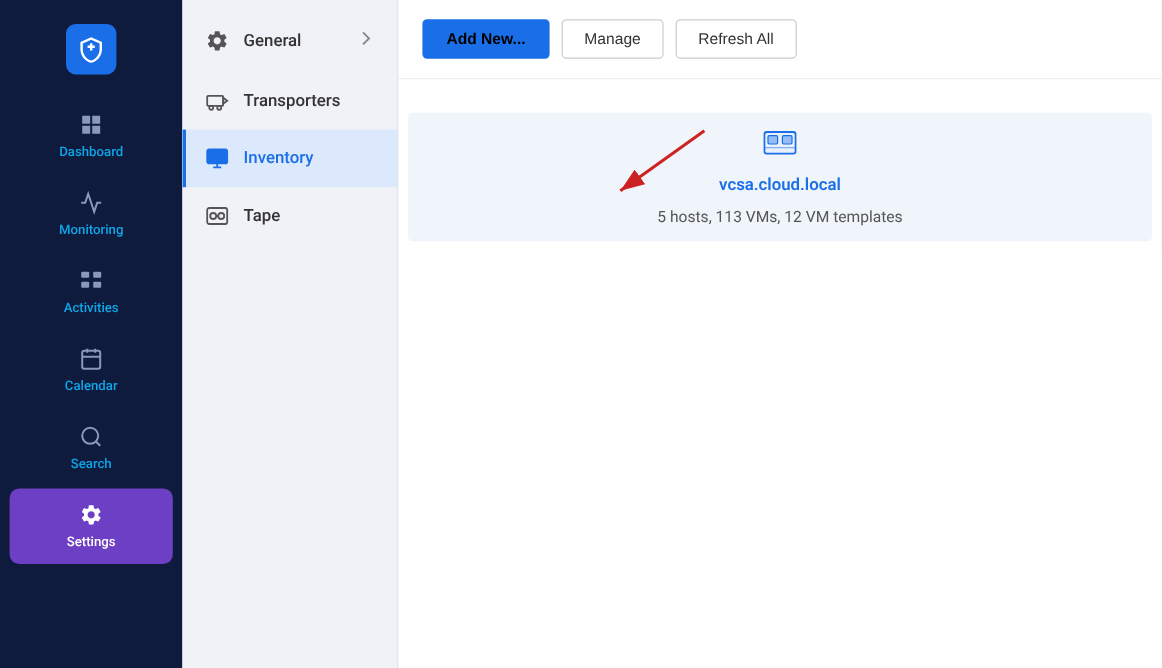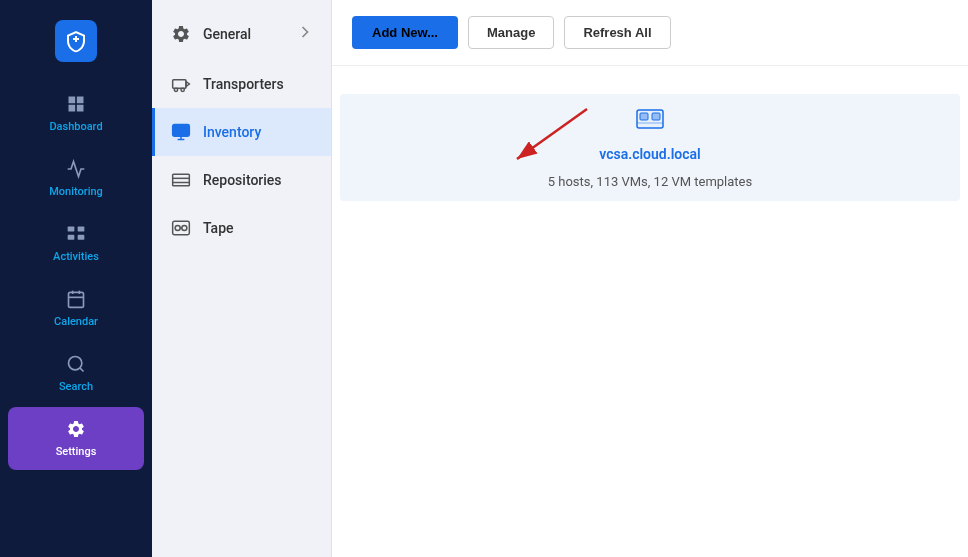--- a/index.html
+++ b/index.html
@@ -169,21 +169,21 @@
       cursor: pointer;
     }
 
     .btn-secondary {
       background: white;
       color: #333;
       border: 1.5px solid #ccc;
       padding: 8px 18px;
       border-radius: 4px;
       font-size: 13px;
-      font-weight: 700;
+      font-weight: 400;
       cursor: pointer;
     }
 
     .content-area {
       flex: 1;
       padding: 8px 0;
       overflow-y: auto;
     }
 
     .inventory-row {
@@ -338,28 +338,20 @@
       <svg viewBox="0 0 24 24" fill="none" stroke="#1a6fe8" stroke-width="1.8">
         <rect x="2" y="3" width="20" height="14" rx="2"></rect>
         <path d="M8 21h8m-4-4v4"></path>
         <rect x="5" y="6" width="4" height="4"></rect>
         <line x1="12" y1="7" x2="18" y2="7"></line>
         <line x1="12" y1="10" x2="18" y2="10"></line>
       </svg>
       <span class="menu-item-label">Inventory</span>
     </div>
 
-    <div class="menu-item">
-      <svg viewBox="0 0 24 24" fill="none" stroke="#555" stroke-width="1.8">
-        <rect x="2" y="5" width="20" height="14" rx="1"></rect>
-        <line x1="2" y1="10" x2="22" y2="10"></line>
-        <line x1="2" y1="15" x2="22" y2="15"></line>
-      </svg>
-      <span class="menu-item-label">Repositories</span>
-    </div>
 
     <div class="menu-item">
       <svg viewBox="0 0 24 24" fill="none" stroke="#555" stroke-width="1.8">
         <rect x="2" y="4" width="20" height="16" rx="2"></rect>
         <circle cx="8" cy="12" r="3"></circle>
         <circle cx="16" cy="12" r="3"></circle>
         <line x1="11" y1="12" x2="13" y2="12"></line>
       </svg>
       <span class="menu-item-label">Tape</span>
     </div>

